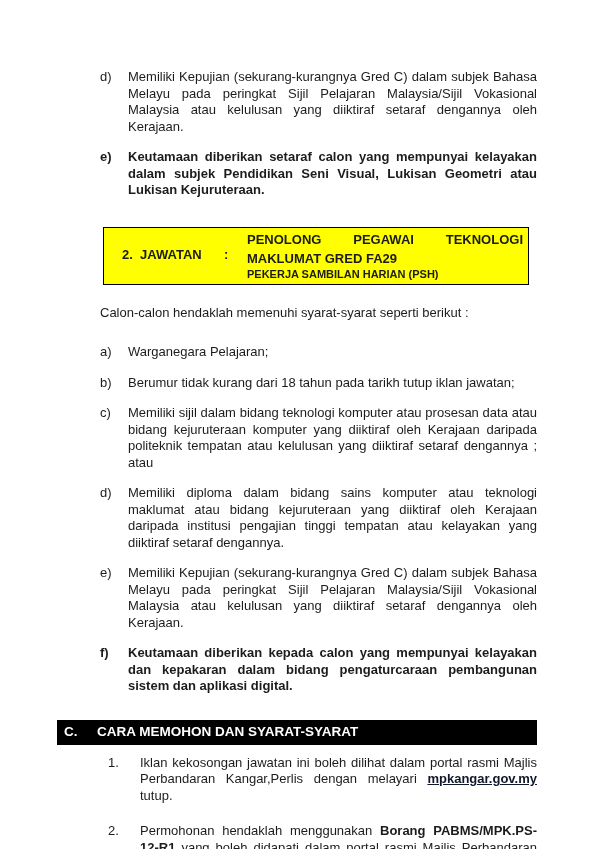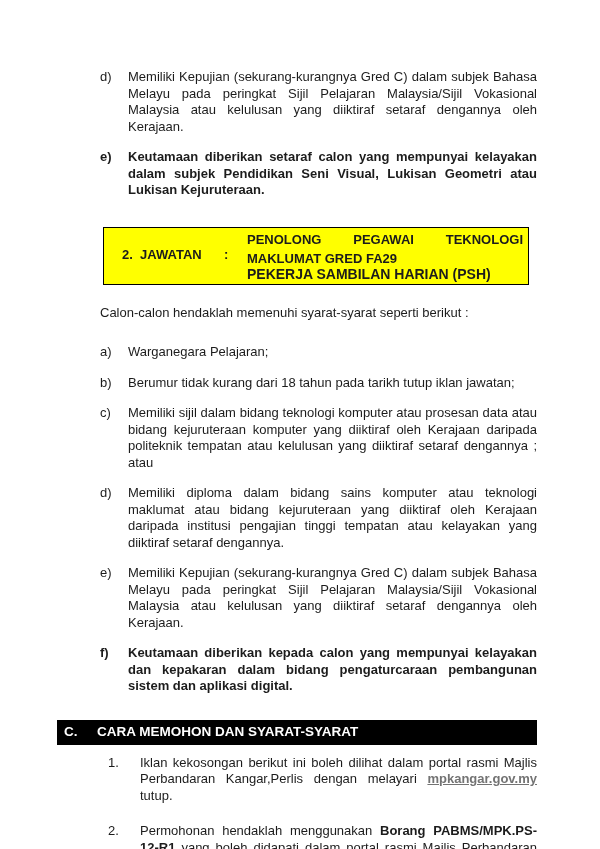--- a/index.html
+++ b/index.html
@@ -28,40 +28,40 @@
     border:1.5px solid #000000;
     background:#FFFF00;
     display:flex; align-items:stretch;
     padding:2px 5px 3px 18px;
     font-weight:bold;
   }
   .jt-label { flex:0 0 102px; display:flex; align-items:center; white-space:pre; }
   .jt-colon { flex:0 0 23px; display:flex; align-items:center; }
   .jt-value { flex:1; }
   .jt-title { font-weight:bold; line-height:19px; text-align:justify; }
-  .jt-sub   { font-weight:bold; font-size:14px; line-height:13px; }
+  .jt-sub   { font-weight:bold; font-size:11px; line-height:13px; }
 
   .intro { margin:0 0 23px 43px; }
 
   
   .section-bar {
     margin:11px 0 10px 0;
     background:#000000; color:#FFFFFF;
     font-weight:bold; font-size:13.5px;
     height:25px; display:flex; align-items:center;
     padding-left:7px; box-sizing:border-box;
   }
   .section-bar .bar-label { flex:0 0 33px; }
 
   
   .n-item { display:flex; margin:0 0 19px 51px; }
   .n-item .num { flex:0 0 32px; }
   .n-item .txt { flex:1; text-align:justify; }
 
-  a.doc-link { color:#737373; font-weight:bold; text-decoration:underline; cursor:pointer; }
+  a.doc-link { color:#0f172a; font-weight:bold; text-decoration:underline; cursor:pointer; }
 </style>
 </head>
 <body>
 
 <div class="content">
 
   <div class="l-item">
     <span class="lbl">d)</span>
     <span class="txt">Memiliki Kepujian (sekurang-kurangnya Gred C) dalam subjek Bahasa Melayu pada peringkat Sijil Pelajaran Malaysia/Sijil Vokasional Malaysia atau kelulusan yang diiktiraf setaraf dengannya oleh Kerajaan.</span>
   </div>
@@ -106,20 +106,20 @@
     <span class="txt">Keutamaan diberikan kepada calon yang mempunyai kelayakan dan kepakaran dalam bidang pengaturcaraan pembangunan sistem dan aplikasi digital.</span>
   </div>
 
   <div class="section-bar">
     <span class="bar-label">C.</span>
     <span>CARA MEMOHON DAN SYARAT-SYARAT</span>
   </div>
 
   <div class="n-item">
     <span class="num">1.</span>
-    <span class="txt"><span>Iklan kekosongan berikut ini boleh dilihat dalam portal rasmi Majlis Perbandaran Kangar,Perlis dengan melayari </span><a class="doc-link">mpkangar.gov.my</a><span> tutup.</span></span>
+    <span class="txt"><span>Iklan kekosongan jawatan ini boleh dilihat dalam portal rasmi Majlis Perbandaran Kangar,Perlis dengan melayari </span><a class="doc-link">mpkangar.gov.my</a><span> tutup.</span></span>
   </div>
   <div class="n-item">
     <span class="num">2.</span>
     <span class="txt"><span>Permohonan hendaklah menggunakan </span><span class="bold">Borang PABMS/MPK.PS-12-R1</span><span> yang boleh didapati dalam portal rasmi Majlis Perbandaran Kangar, Perlis.</span></span>
   </div>
 
 </div>
 
 </body></html>

